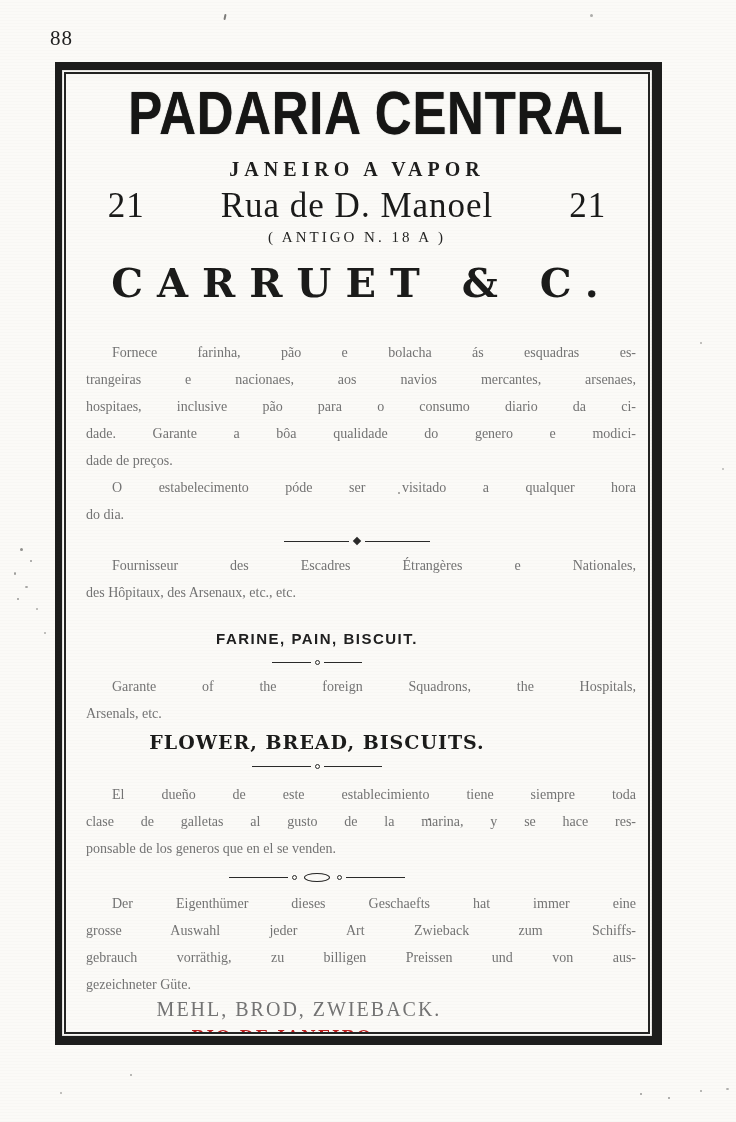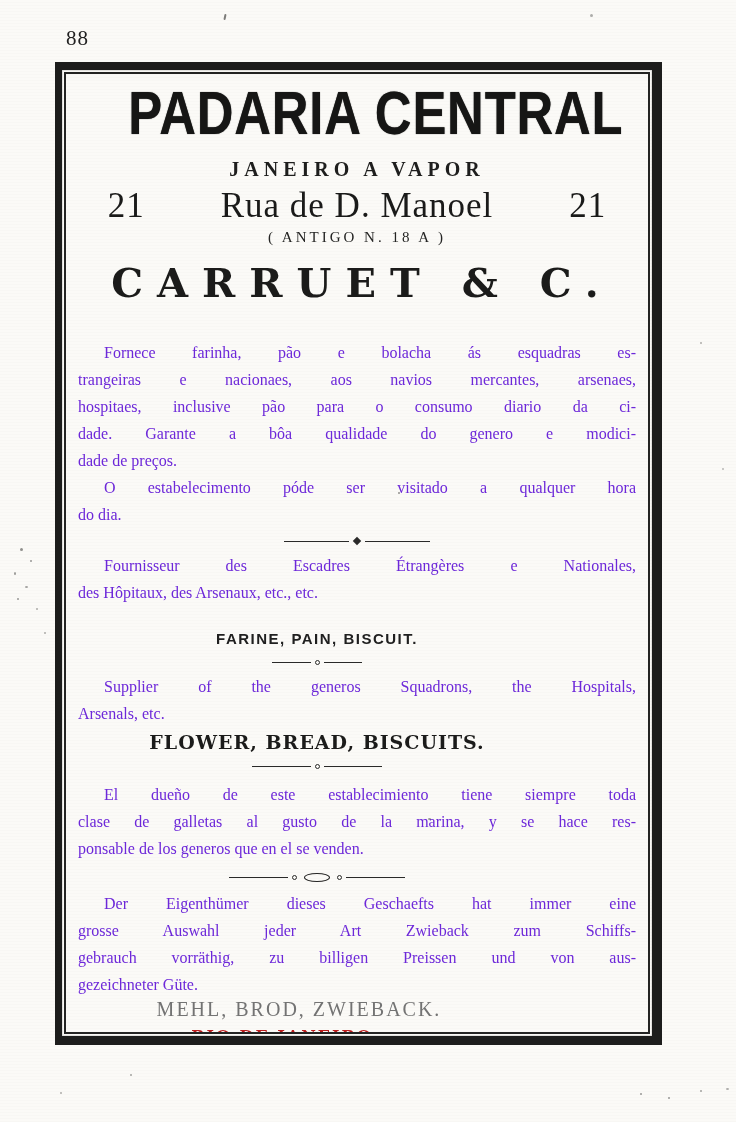--- a/index.html
+++ b/index.html
@@ -8,21 +8,21 @@
     width: 736px; height: 1122px;
     position: relative;
     background: #fbfaf7;
     background-image: repeating-linear-gradient(0deg, rgba(60,60,55,0.015) 0 1px, transparent 1px 3px);
     font-family: "Liberation Serif", serif;
     color: #1c1c1c;
     overflow: hidden;
   }
 
   
-  .page-header { position: absolute; top: 24px; left: 16px; width: 712px; height: 26px; }
+  .page-header { position: absolute; top: 24px; left: 0; width: 712px; height: 26px; }
   .page-number {
     position: absolute; left: 50px; top: 2px;
     font-size: 21px; letter-spacing: 1px; color: #222;
   }
   .publication {
     position: absolute; left: 55px; width: 607px; text-align: center;
     font-family: "Liberation Serif", serif;
     font-weight: bold; font-size: 17px; letter-spacing: 2.5px; color: #191919;
     text-shadow: 0.4px 0 0 #191919;
   }
@@ -88,24 +88,25 @@
     white-space: nowrap;
   }
 
   
   .para { margin: 0; }
   .para-pt1 { margin-top: 10px; }
   .para-en  { margin-top: 4px; }
   .para-es  { margin-top: 8px; }
   .para-de  { margin-top: 6px; }
   .tline {
-    font-size: 16px; line-height: 27px;
+    font-size: 14px; line-height: 27px;
     text-align: justify; text-align-last: justify;
-    color: #6d28d9;
+    color: #737373;
     white-space: normal;
+    margin-left: 8px;
   }
   .tline.first { text-indent: 26px; }
   .tline.last  { text-align-last: left; }
 
   
   .tagline-fr {
     margin-top: 23px; text-align: center; transform: translateX(-40px);
     font-family: "Liberation Sans", sans-serif; font-weight: bold;
     font-size: 15px; line-height: 20px; letter-spacing: 1.5px; color: #202020;
   }
@@ -200,21 +201,21 @@
       <div class="tline last">des Hôpitaux, des Arsenaux, etc., etc.</div>
     </div>
 
     <div class="tagline-fr">FARINE, PAIN, BISCUIT.</div>
 
     <div class="divider div-2">
       <span class="orn orn-dot"></span>
     </div>
 
     <div class="para para-en">
-      <div class="tline first">Supplier of the generos Squadrons, the Hospitals,</div>
+      <div class="tline first">Garante of the foreign Squadrons, the Hospitals,</div>
       <div class="tline last">Arsenals, etc.</div>
     </div>
 
     <div class="tagline-en">FLOWER, BREAD, BISCUITS.</div>
 
     <div class="divider div-3">
       <span class="orn orn-dot"></span>
     </div>
 
     <div class="para para-es">

